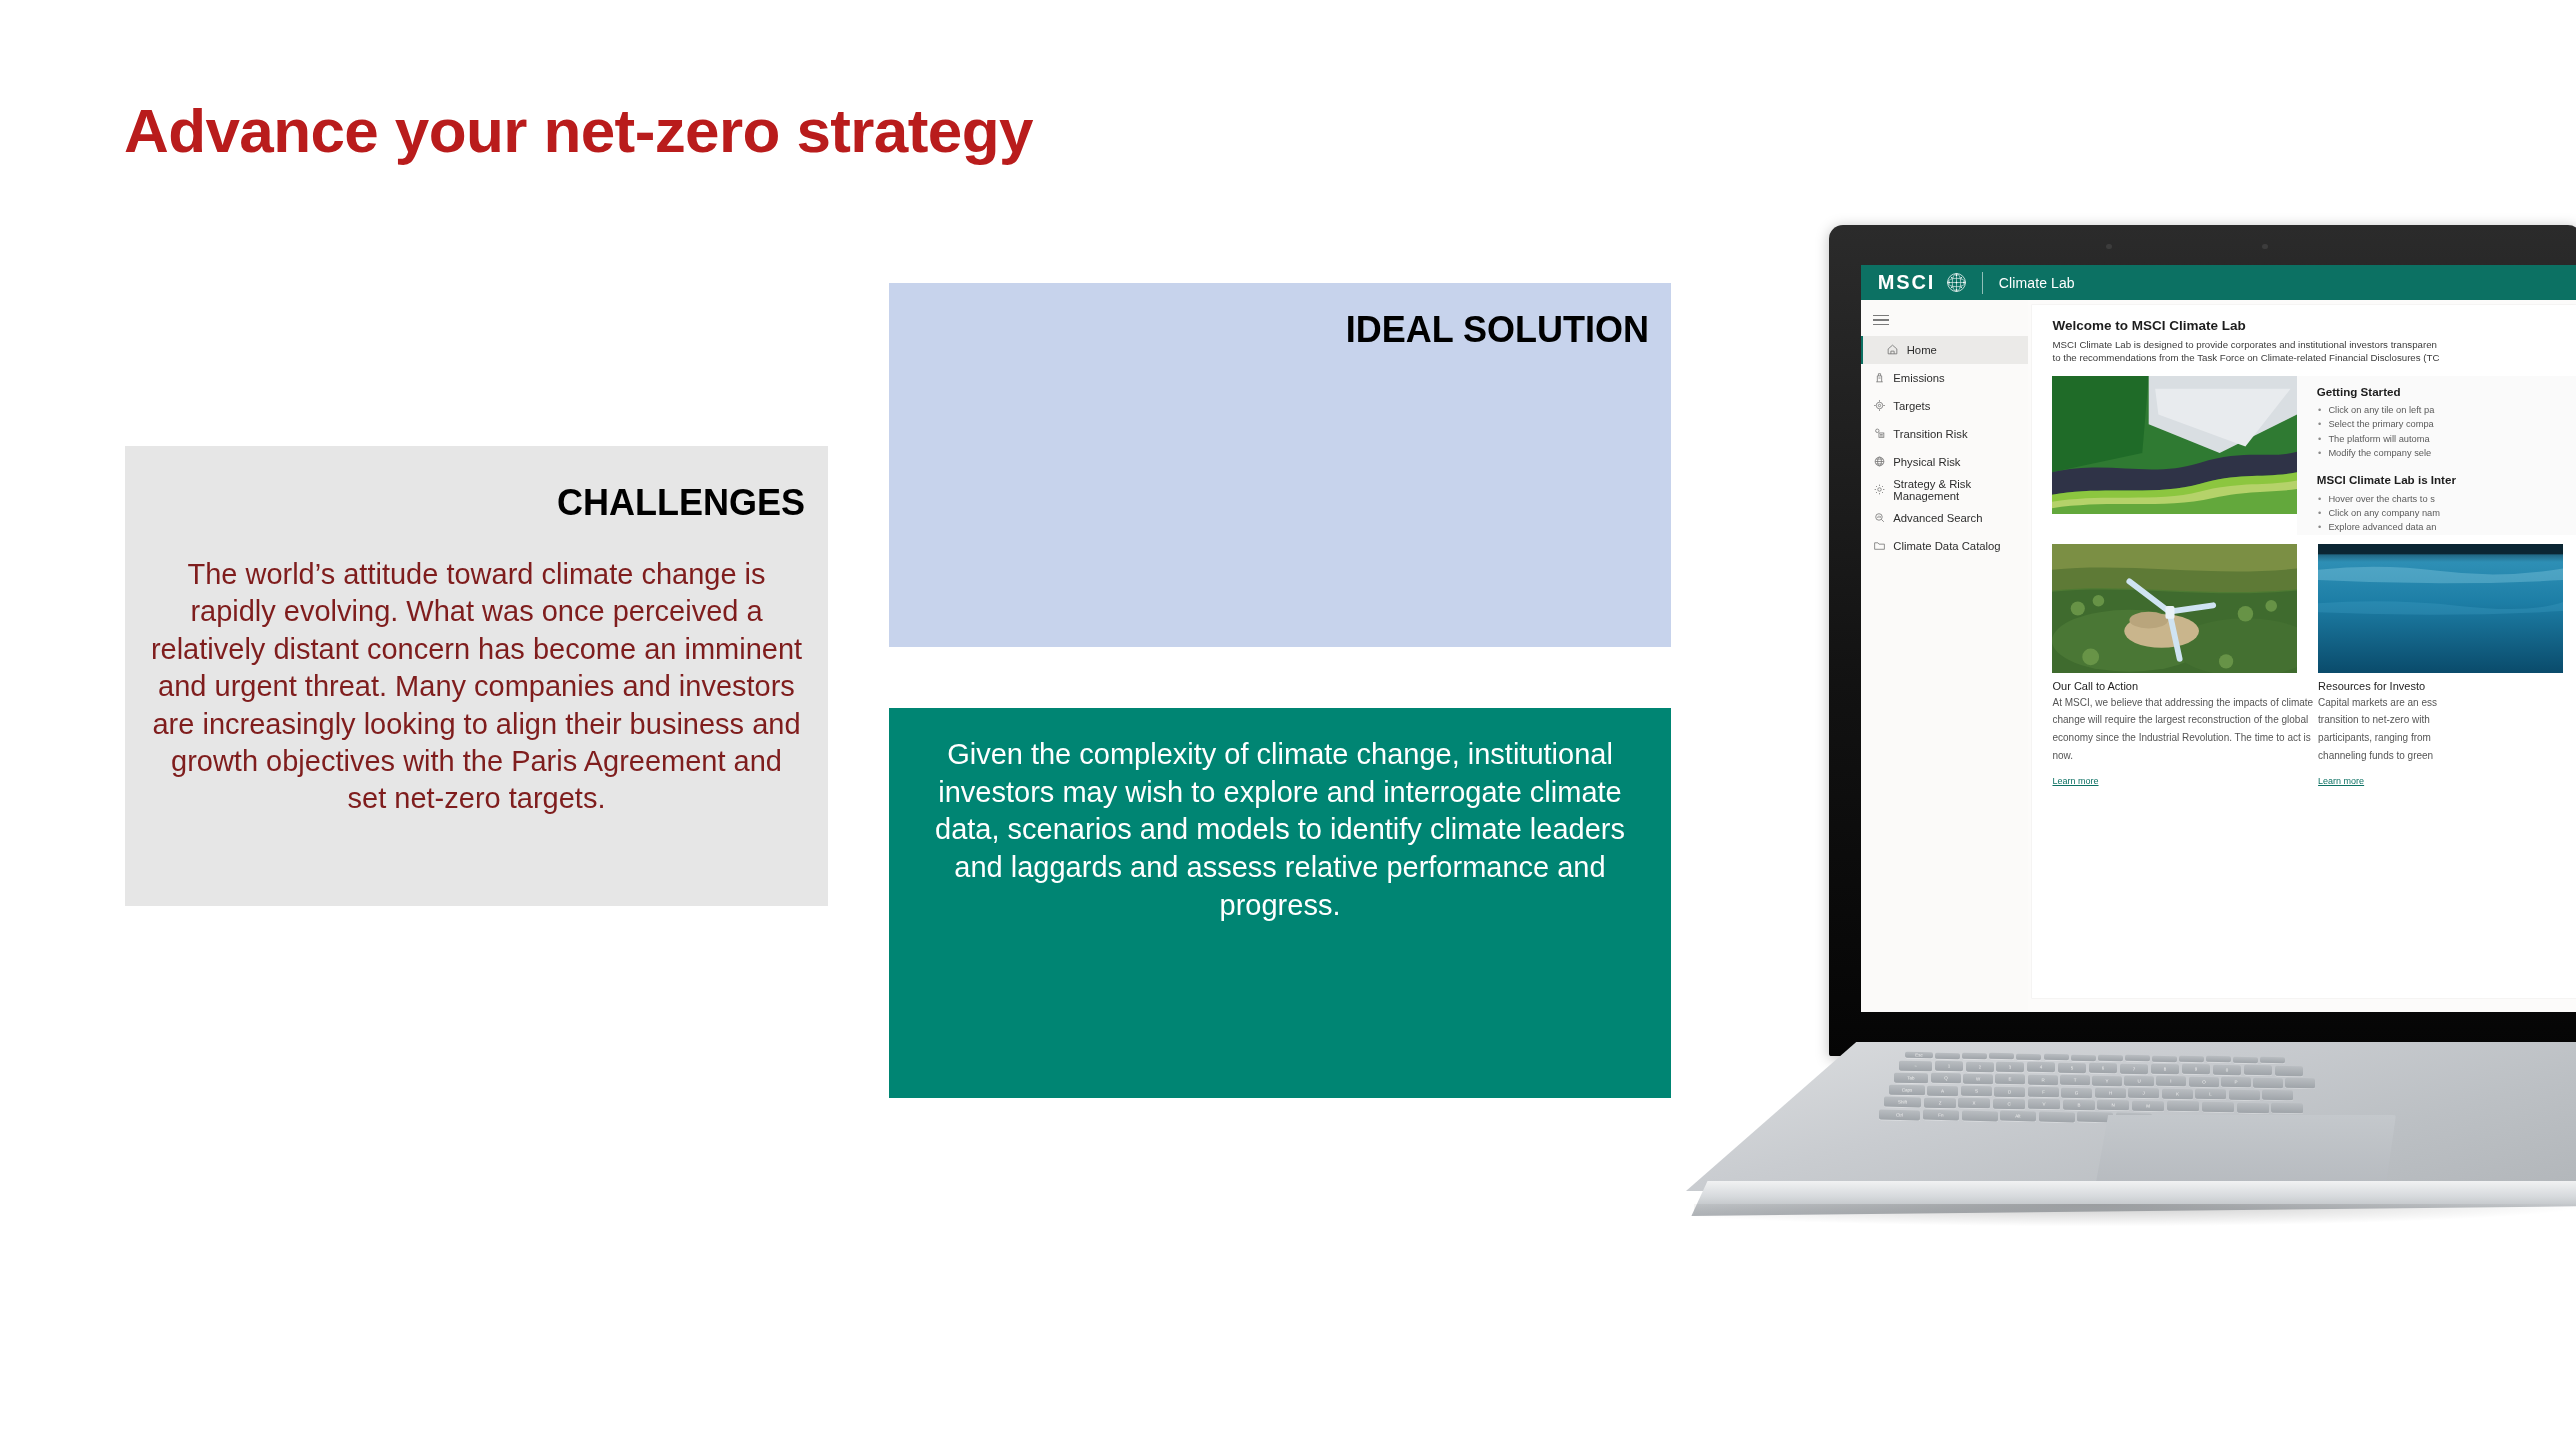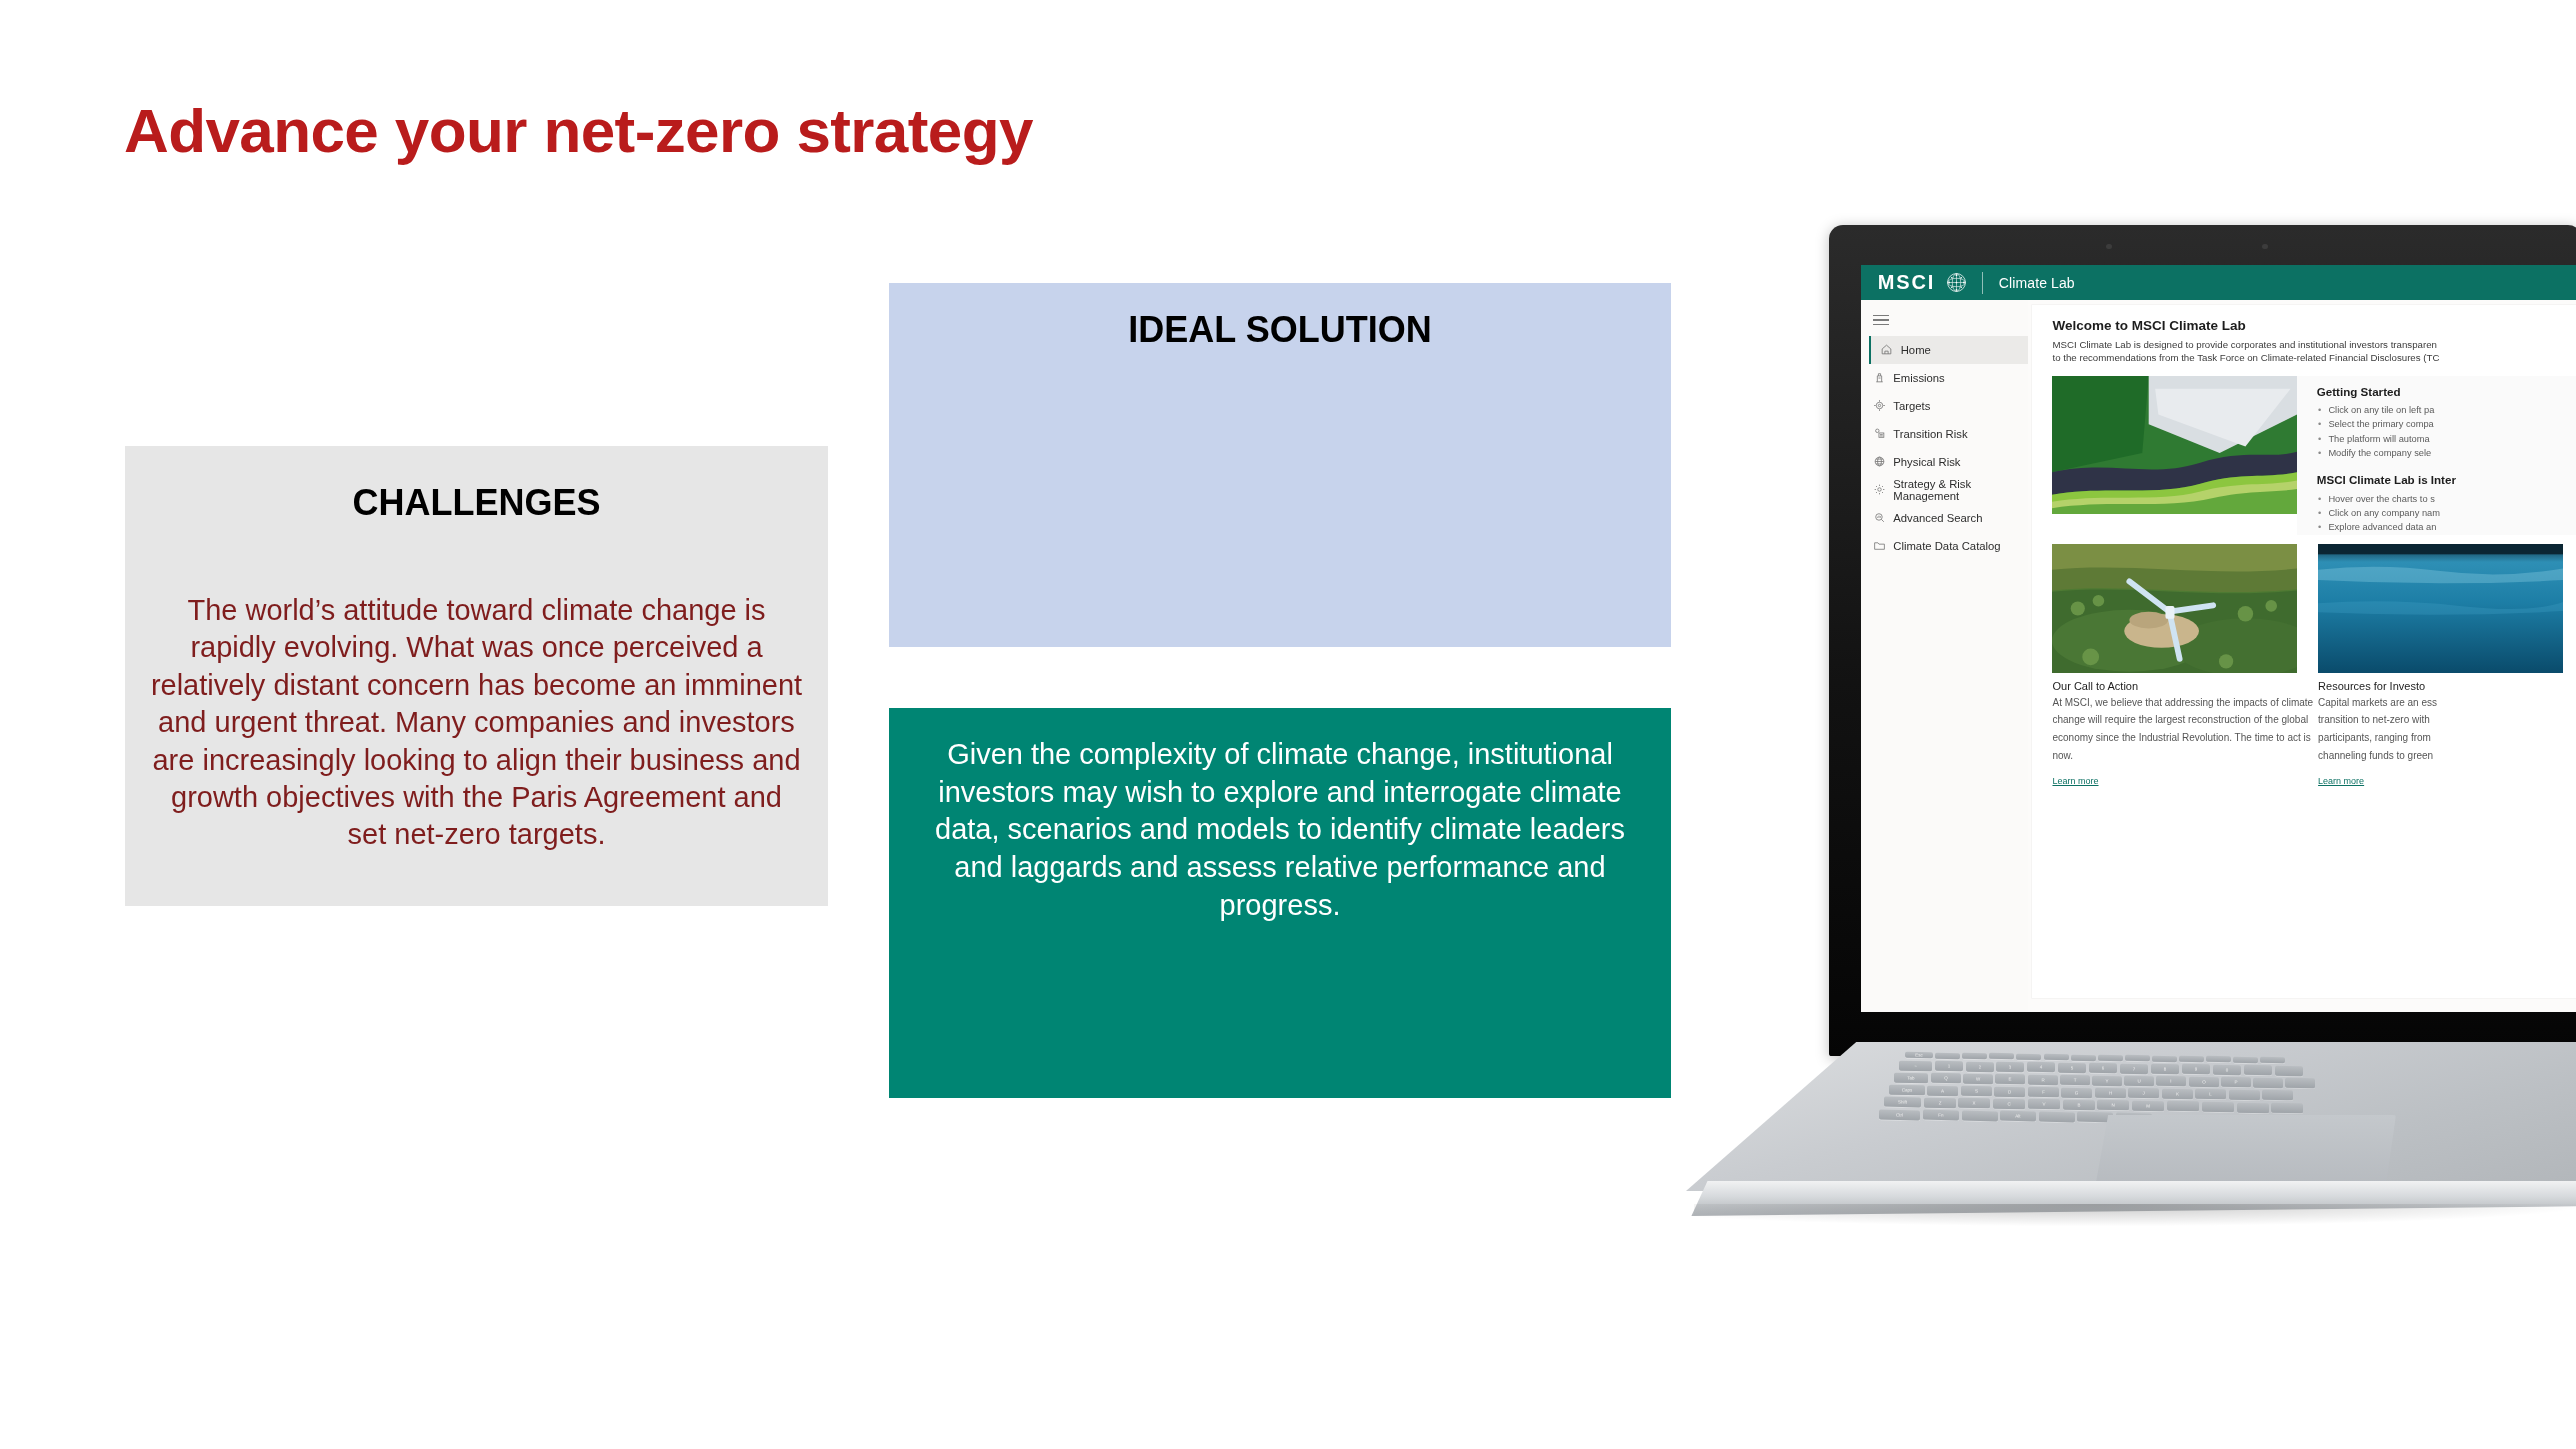--- a/index.html
+++ b/index.html
@@ -12,21 +12,21 @@
   #slide { position: relative; width: 2576px; height: 1449px; background: #fff; }
 
   
   #page-title {
     position: absolute; left: 124px; top: 95px;
     font-size: 62px; font-weight: 700; color: #b91c1c;
     letter-spacing: -0.6px; white-space: nowrap;
   }
 
   
-  .box { position: absolute; display: flex; flex-direction: column; align-items: center; gap: 36px; }
+  .box { position: absolute; display: flex; flex-direction: column; align-items: flex-end; }
   .box-heading { font-weight: 700; text-align: center; }
   .box-body { text-align: center; }
 
   #box-challenges {
     left: 125px; top: 446px; width: 703px; height: 460px;
     background: #e6e6e6; padding: 36px 23px 0 23px;
   }
   #box-challenges .box-heading { font-size: 36px; color: #000; margin-bottom: 32px; }
   #box-challenges .box-body { font-size: 29px; line-height: 1.29; color: #7f1d1d; }
 
@@ -78,21 +78,21 @@
   #app-body { display: flex; height: calc(100% - 35px); background:#fcfbfa; }
 
   
   #sidebar { width: 167px; background: #fbfaf9; padding-top: 3.9px; flex: 0 0 167px; }
   #hamburger-btn { padding: 7.7px 0 7.7px 11.6px; }
   #hamburger-btn span { display:block; width: 16.7px; height: 1.3px; background:#7a7a7a; margin: 3.2px 0; }
   .nav-item {
     display: flex; align-items: center; gap: 7.7px;
     height: 28px; padding-left: 11.6px; font-size: 11.3px; color: #2d2d2d;
   }
-  .nav-item.active { background:#ebeae8; border-left: 2.6px solid #0c7163; padding-left: 9px; margin-left: 8px; }
+  .nav-item.active { background:#ebeae8; border-left: 2.6px solid #0c7163; padding-left: 23px; }
   .nav-icon { width: 13px; height: 13px; flex: 0 0 13px; opacity:.75; }
 
   
   #main-pane { flex: 1; background:#ffffff; margin: 5.2px 0 14px 3.9px; padding: 13px 0 0 20.6px;
                box-shadow: 0 0 0 0.6px #f0efee; overflow: hidden; }
   #welcome-title { font-size: 13.5px; font-weight: 700; color: #1d1d1d; margin-bottom: 4.5px; }
   .welcome-line { font-size: 9.7px; color: #3b3b3b; line-height: 1.42; white-space: nowrap; }
 
   #tiles-row-1 { display: flex; margin-top: 10.3px; }
   #hero-photo { width: 245px; height: 138px; flex: 0 0 245px; position: relative; overflow: hidden; }

